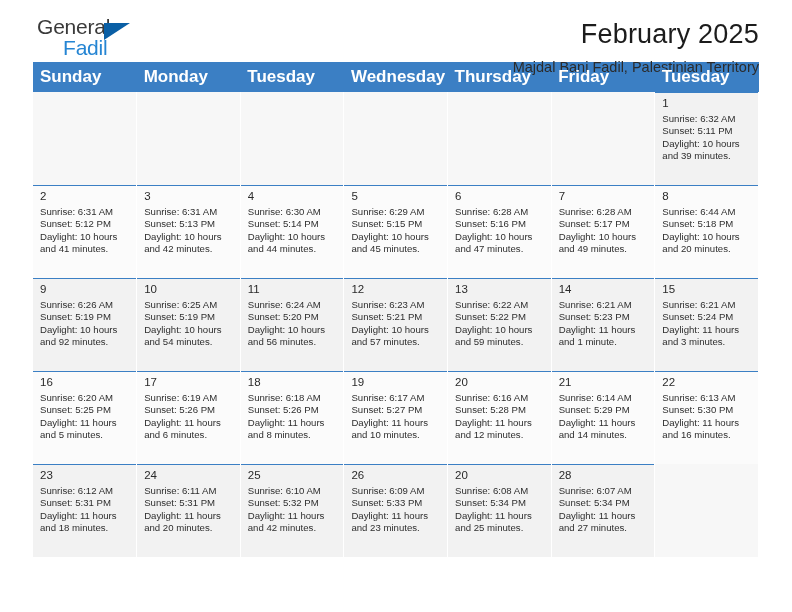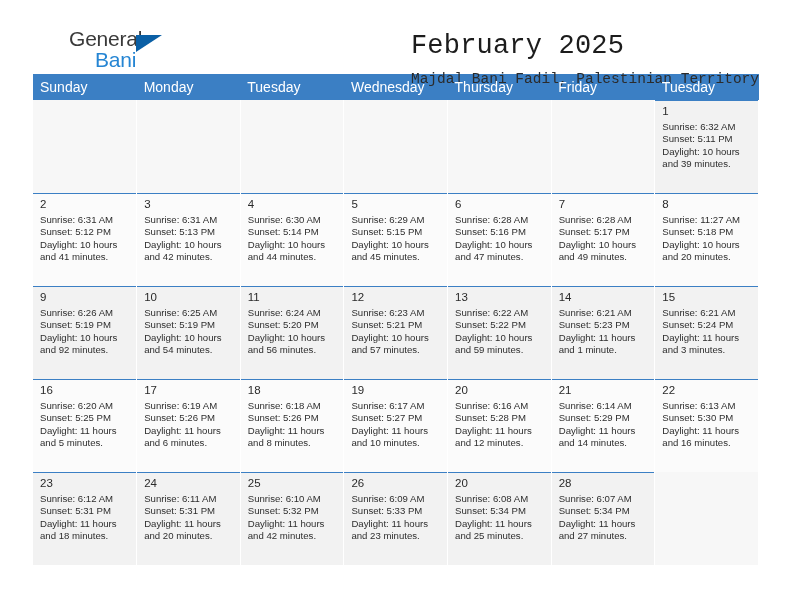--- a/index.html
+++ b/index.html
@@ -21,23 +21,22 @@
     width: 792px;
     height: 612px;
     padding: 0 33px;
   }
 
   
   .masthead {
     display: flex;
     align-items: flex-start;
     justify-content: space-between;
-    padding-top: 28px;
-    height: 74px;
-    margin-left: 32px;
+    padding-top: 16px;
+    height: 62px;
   }
   .brand {
     position: relative;
     width: 170px;
     height: 46px;
     padding-left: 4px;
   }
   .brand-general {
     font-size: 21px;
     color: #3a3a3a;
@@ -56,23 +55,22 @@
   .brand-triangle {
     position: absolute;
     left: 71px;
     top: 7px;
     width: 0;
     height: 0;
     border-left: 26px solid #0a5fa5;
     border-bottom: 17px solid transparent;
   }
   .titles {
-    text-align: left;
+    text-align: right;
     padding-top: 2px;
-    font-family: Liberation Mono, monospace;
   }
   .cal-title {
     font-size: 27px;
     font-weight: normal;
     color: #1c1c1c;
     margin: 0;
     line-height: 32px;
     letter-spacing: 0.2px;
   }
   .cal-subtitle {
@@ -85,22 +83,22 @@
 
   
   .calendar {
     width: 726px;
     border-collapse: collapse;
     table-layout: fixed;
   }
   .calendar thead th {
     background: #3b7fc4;
     color: #ffffff;
-    font-size: 14px;
-    font-weight: normal;
+    font-size: 17px;
+    font-weight: bold;
     text-align: left;
     padding: 5px 0 5px 7px;
     height: 21px;
     border: none;
   }
   .calendar td {
     vertical-align: top;
     width: 103.71px;
     height: 93px;
     padding: 0;
@@ -144,21 +142,21 @@
 </style>
 </head>
 <body>
 
 <div class="page">
 
   <div class="masthead">
     <div class="brand">
       <span class="brand-general">General</span>
       <span class="brand-triangle"></span>
-      <span class="brand-blue">Bani</span>
+      <span class="brand-blue">Fadil</span>
     </div>
     <div class="titles">
       <h1 class="cal-title">February 2025</h1>
       <p class="cal-subtitle">Majdal Bani Fadil, Palestinian Territory</p>
     </div>
   </div>
 
   <table class="calendar">
     <thead>
       <tr>
@@ -267,21 +265,21 @@
                 <div>Sunset: 5:17 PM</div>
                 <div>Daylight: 10 hours</div>
                 <div>and 49 minutes.</div>
               </div>
             </div>
           </td>
           <td>
             <div class="cell-inner filled">
               <span class="day-num">8</span>
               <div class="day-body">
-                <div>Sunrise: 11:27 AM</div>
+                <div>Sunrise: 6:44 AM</div>
                 <div>Sunset: 5:18 PM</div>
                 <div>Daylight: 10 hours</div>
                 <div>and 20 minutes.</div>
               </div>
             </div>
           </td>
         </tr>
         <tr class="week-shaded">
           <td>
             <div class="cell-inner filled">

